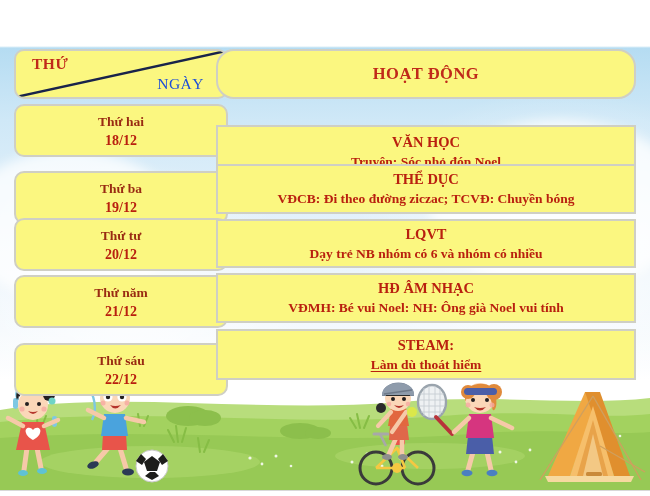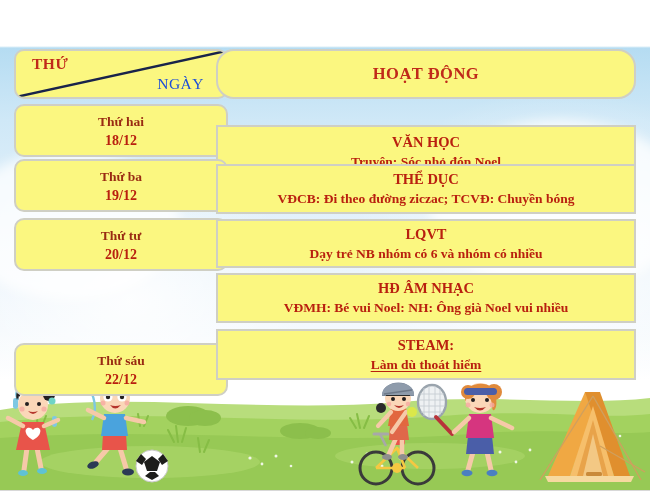--- a/index.html
+++ b/index.html
@@ -119,41 +119,45 @@
 
     <div class="cell cell-day" style="top:57px; height:53px;">
       <span class="day-name">Thứ hai</span>
       <span class="day-date">18/12</span>
     </div>
     <div class="cell cell-act" style="top:57px; height:53px;margin-top:21px;">
       <span class="act-title">VĂN HỌC</span>
       <span class="act-sub">Truyện: Sóc nhỏ đón Noel</span>
     </div>
 
-    <div class="cell cell-day" style="top:112px; height:53px;">
+    <div class="cell cell-day" style="top:124px; height:53px;">
       <span class="day-name">Thứ ba</span>
       <span class="day-date">19/12</span>
     </div>
     <div class="cell cell-act" style="top:117px; height:50px;">
       <span class="act-title">THỂ DỤC</span>
       <span class="act-sub">VĐCB: Đi theo đường ziczac; TCVĐ: Chuyền bóng</span>
     </div>
 
     <div class="cell cell-day" style="top:171px; height:53px;">
       <span class="day-name">Thứ tư</span>
       <span class="day-date">20/12</span>
     </div>
     <div class="cell cell-act" style="top:172px; height:49px;">
       <span class="act-title">LQVT</span>
       <span class="act-sub">Dạy trẻ NB nhóm có 6 và nhóm có nhiều</span>
     </div>
 
+    <div class="cell cell-day" style="top:228px; height:53px;">
+      <span class="day-name">Thứ năm</span>
+      <span class="day-date">21/12</span>
+    </div>
     <div class="cell cell-act" style="top:226px; height:50px;">
       <span class="act-title">HĐ  ÂM NHẠC</span>
-      <span class="act-sub">VĐMH: Bé vui Noel: NH: Ông già Noel vui nhiều</span>
+      <span class="act-sub">VĐMH: Bé vui Noel: NH: Ông già Noel vui tính</span>
     </div>
 
     <div class="cell cell-day" style="top:296px; height:53px;">
       <span class="day-name">Thứ sáu</span>
       <span class="day-date">22/12</span>
     </div>
     <div class="cell cell-act" style="top:282px; height:51px;">
       <span class="act-title">STEAM:</span>
       <span class="act-sub underline">Làm dù thoát hiểm</span>
     </div>

